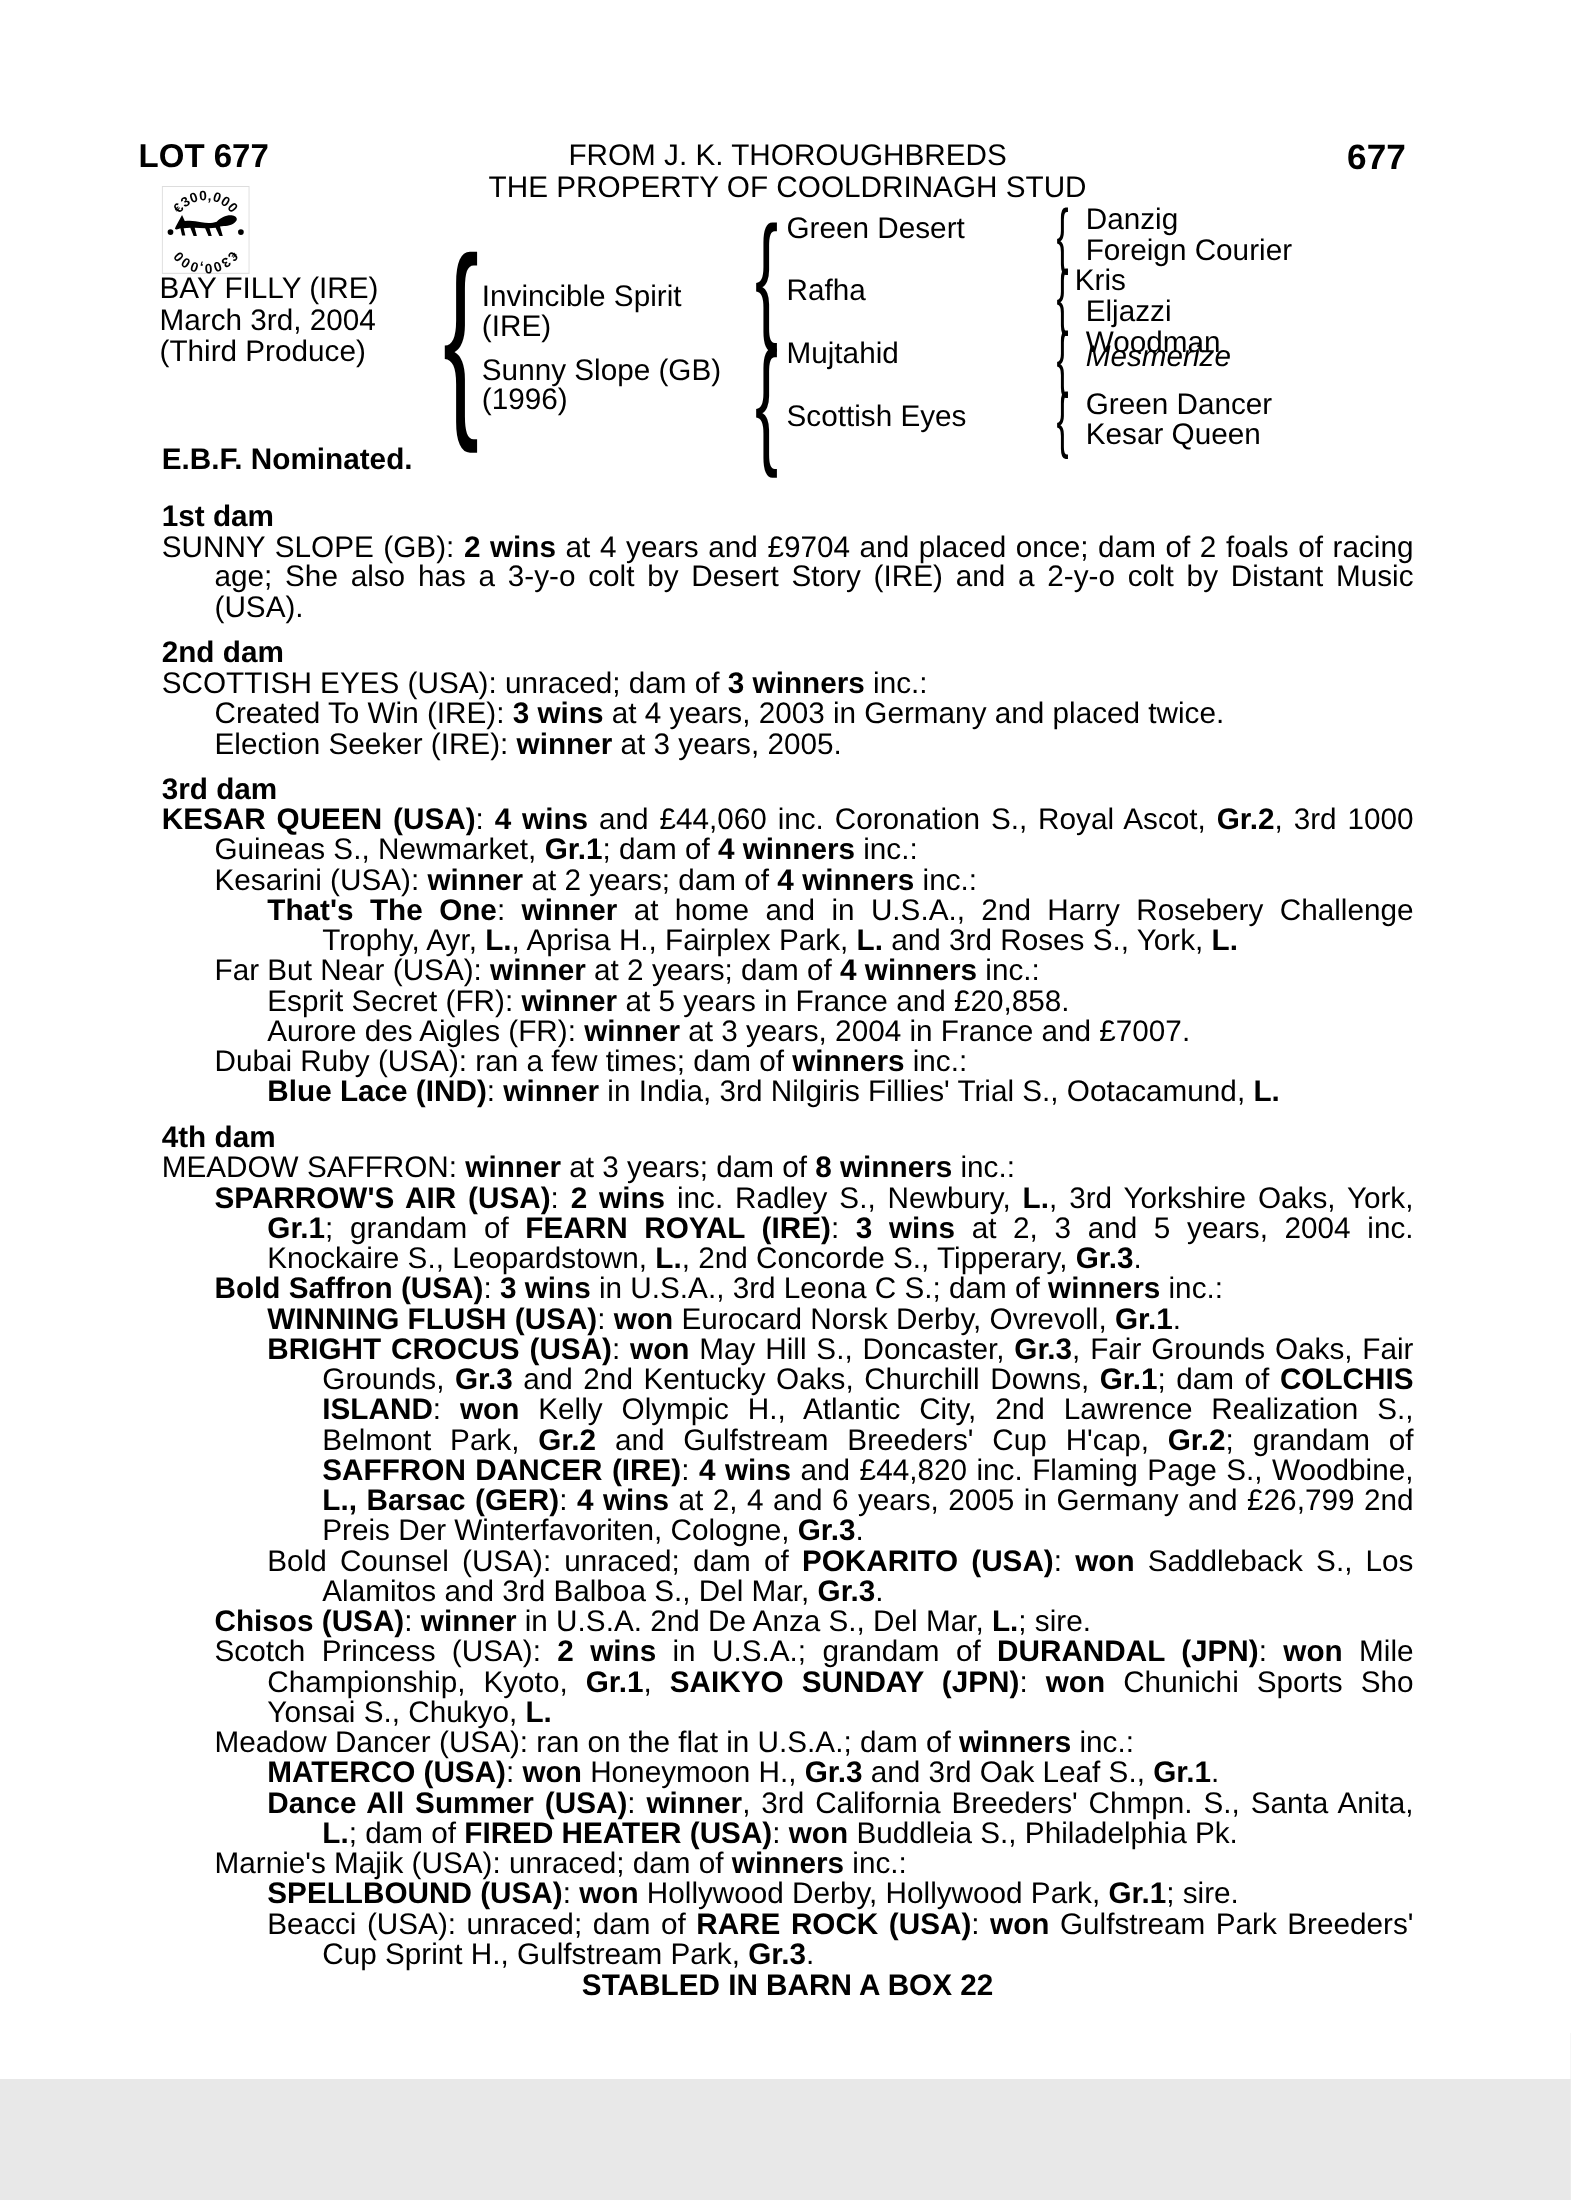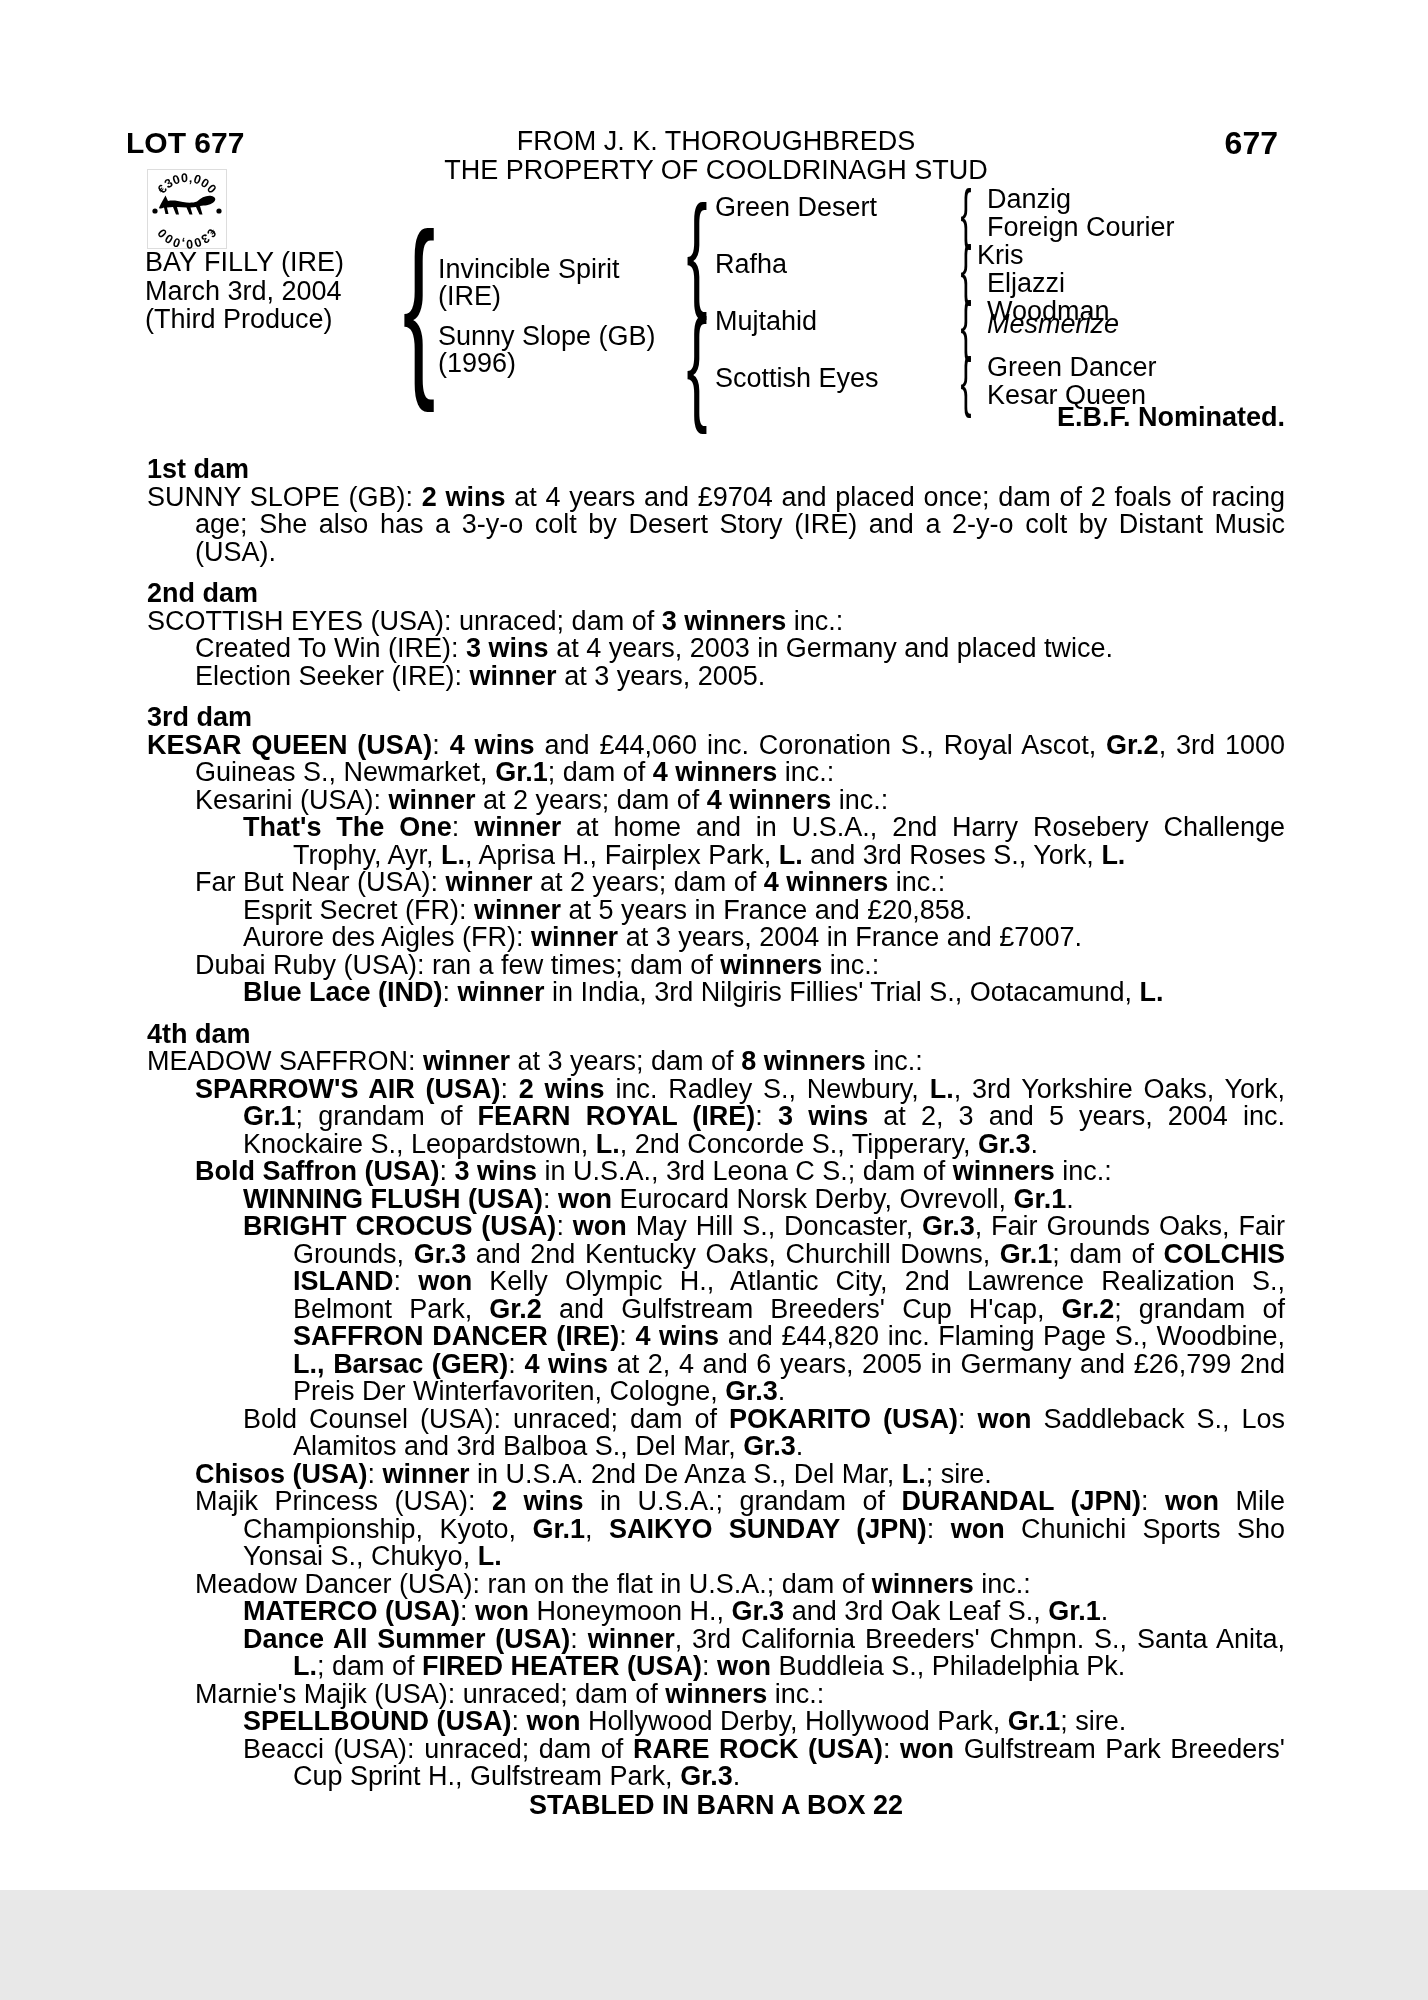--- a/index.html
+++ b/index.html
@@ -34,21 +34,21 @@
          transform:scaleX(.5);transform-origin:center;font-weight:400;color:#000;}
   .brace::before{content:"{";line-height:1;}
   .b1{left:379px;top:220px;width:80px;height:168px;}
   .b1::before{font-size:196px;}
   .b2a{left:657px;top:196px;width:80px;height:110px;}
   .b2b{left:657px;top:310px;width:80px;height:110px;}
   .b2a::before,.b2b::before{font-size:126px;}
   .b3{width:80px;height:56px;left:926px;}
   .b3::before{font-size:66px;}
   .b3.p0{top:185px;} .b3.p1{top:241px;} .b3.p2{top:297px;} .b3.p3{top:353px;}
-  .ebf{left:147px;top:402px;width:1138px;text-align:right;font-size:27px;font-weight:bold;}
+  .ebf{left:147px;top:402px;width:1138px;text-align:left;font-size:27px;font-weight:bold;}
   .bodytext{left:147px;top:456px;width:1138px;font-size:27px;line-height:27.5px;text-align:justify;}
   .bodytext h2{font-size:27px;font-weight:bold;margin:14px 0 0 0;text-align:left;}
   .bodytext section:first-child h2{margin-top:0;}
   .bodytext p{margin:0;}
   .bodytext p b{font-weight:bold;}
   p.ind0{padding-left:48px;text-indent:-48px;}
   p.ind1{padding-left:96px;text-indent:-48px;}
   p.ind2{padding-left:146px;text-indent:-50px;}
   .footnote{font-weight:bold;text-align:center;margin-top:1px;}
   .stamp svg text{font-family:"Liberation Sans","DejaVu Sans",sans-serif;}
@@ -146,21 +146,21 @@
         </section>
         <section>
           <h2>4th dam</h2>
           <p class="ind0"><span>MEADOW SAFFRON: </span><b>winner</b><span> at 3 years; dam of </span><b>8 winners</b><span> inc.:</span></p>
           <p class="ind1"><b>SPARROW'S AIR (USA)</b><span>: </span><b>2 wins</b><span> inc. Radley S., Newbury, </span><b>L.</b><span>, 3rd Yorkshire Oaks, York, </span><b>Gr.1</b><span>; grandam of </span><b>FEARN ROYAL (IRE)</b><span>: </span><b>3 wins</b><span> at 2, 3 and 5 years, 2004 inc. Knockaire S., Leopardstown, </span><b>L.</b><span>, 2nd Concorde S., Tipperary, </span><b>Gr.3</b><span>.</span></p>
           <p class="ind1"><b>Bold Saffron (USA)</b><span>: </span><b>3 wins</b><span> in U.S.A., 3rd Leona C S.; dam of </span><b>winners</b><span> inc.:</span></p>
           <p class="ind2"><b>WINNING FLUSH (USA)</b><span>: </span><b>won</b><span> Eurocard Norsk Derby, Ovrevoll, </span><b>Gr.1</b><span>.</span></p>
           <p class="ind2"><b>BRIGHT CROCUS (USA)</b><span>: </span><b>won</b><span> May Hill S., Doncaster, </span><b>Gr.3</b><span>, Fair Grounds Oaks, Fair Grounds, </span><b>Gr.3</b><span> and 2nd Kentucky Oaks, Churchill Downs, </span><b>Gr.1</b><span>; dam of </span><b>COLCHIS ISLAND</b><span>: </span><b>won</b><span> Kelly Olympic H., Atlantic City, 2nd Lawrence Realization S., Belmont Park, </span><b>Gr.2</b><span> and Gulfstream Breeders' Cup H'cap, </span><b>Gr.2</b><span>; grandam of </span><b>SAFFRON DANCER (IRE)</b><span>: </span><b>4 wins</b><span> and £44,820 inc. Flaming Page S., Woodbine, </span><b>L.,</b><span> </span><b>Barsac (GER)</b><span>: </span><b>4 wins</b><span> at 2, 4 and 6 years, 2005 in Germany and £26,799 2nd Preis Der Winterfavoriten, Cologne, </span><b>Gr.3</b><span>.</span></p>
           <p class="ind2"><span>Bold Counsel (USA): unraced; dam of </span><b>POKARITO (USA)</b><span>: </span><b>won</b><span> Saddleback S., Los Alamitos and 3rd Balboa S., Del Mar, </span><b>Gr.3</b><span>.</span></p>
           <p class="ind1"><b>Chisos (USA)</b><span>: </span><b>winner</b><span> in U.S.A. 2nd De Anza S., Del Mar, </span><b>L.</b><span>; sire.</span></p>
-          <p class="ind1"><span>Majik Princess (USA): </span><b>2 wins</b><span> in U.S.A.; grandam of </span><b>DURANDAL (JPN)</b><span>: </span><b>won</b><span> Mile Championship, Kyoto, </span><b>Gr.1</b><span>, </span><b>SAIKYO SUNDAY (JPN)</b><span>: </span><b>won</b><span> Chunichi Sports Sho Yonsai S., Chukyo, </span><b>L.</b></p>
+          <p class="ind1"><span>Scotch Princess (USA): </span><b>2 wins</b><span> in U.S.A.; grandam of </span><b>DURANDAL (JPN)</b><span>: </span><b>won</b><span> Mile Championship, Kyoto, </span><b>Gr.1</b><span>, </span><b>SAIKYO SUNDAY (JPN)</b><span>: </span><b>won</b><span> Chunichi Sports Sho Yonsai S., Chukyo, </span><b>L.</b></p>
           <p class="ind1"><span>Meadow Dancer (USA): ran on the flat in U.S.A.; dam of </span><b>winners</b><span> inc.:</span></p>
           <p class="ind2"><b>MATERCO (USA)</b><span>: </span><b>won</b><span> Honeymoon H., </span><b>Gr.3</b><span> and 3rd Oak Leaf S., </span><b>Gr.1</b><span>.</span></p>
           <p class="ind2"><b>Dance All Summer (USA)</b><span>: </span><b>winner</b><span>, 3rd California Breeders' Chmpn. S., Santa Anita, </span><b>L.</b><span>; dam of </span><b>FIRED HEATER (USA)</b><span>: </span><b>won</b><span> Buddleia S., Philadelphia Pk.</span></p>
           <p class="ind1"><span>Marnie's Majik (USA): unraced; dam of </span><b>winners</b><span> inc.:</span></p>
           <p class="ind2"><b>SPELLBOUND (USA)</b><span>: </span><b>won</b><span> Hollywood Derby, Hollywood Park, </span><b>Gr.1</b><span>; sire.</span></p>
           <p class="ind2"><span>Beacci (USA): unraced; dam of </span><b>RARE ROCK (USA)</b><span>: </span><b>won</b><span> Gulfstream Park Breeders' Cup Sprint H., Gulfstream Park, </span><b>Gr.3</b><span>.</span></p>
         </section>
       </div>
     <div class="footnote">STABLED IN BARN A BOX 22</div>
   </div>

